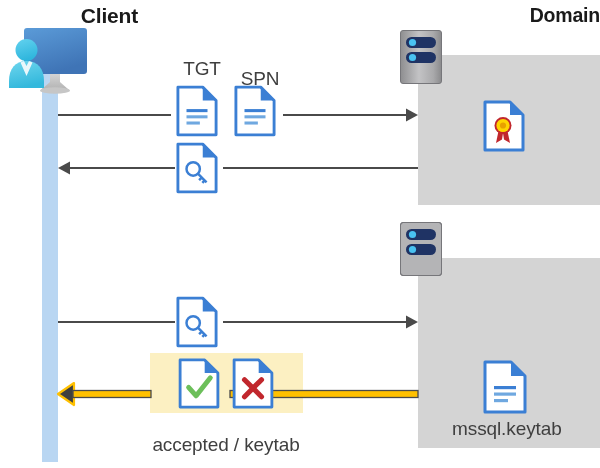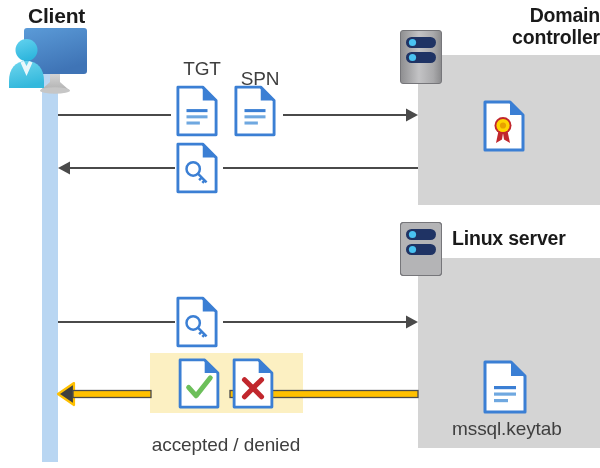--- a/index.html
+++ b/index.html
@@ -1,19 +1,19 @@
 <!DOCTYPE html>
 <html><head>
 <meta charset="utf-8">
 <style>
   html,body{margin:0;padding:0;background:#ffffff;}
   body{width:600px;height:468px;overflow:hidden;font-family:"Liberation Sans",sans-serif;}
   #stage{position:relative;width:600px;height:468px;background:#ffffff;}
 
-  .abs{position:absolute;}
+  .abs{position:absolute;text-align:right;}
 
   
   .ttl{font-weight:bold;color:#1a1a1a;line-height:1.12;}
   .ttl-client{font-size:21px;letter-spacing:-0.2px;}
   .ttl-dc{font-size:19.5px;text-align:right;letter-spacing:-0.2px;}
   .ttl-linux{font-size:19.5px;letter-spacing:-0.2px;}
   .lbl-doc{font-size:19px;color:#3f3f3f;font-weight:400;letter-spacing:-0.2px;}
   .lbl-plain{font-size:19px;color:#3f3f3f;font-weight:400;letter-spacing:-0.1px;}
 
   
@@ -29,21 +29,20 @@
 </style>
 </head>
 <body>
 
 <div id="stage">
 
   <div class="abs panel" style="left:418px;top:55px;width:182px;height:150px;"></div>
 
   <div class="abs ttl ttl-dc" style="left:452px;top:5px;width:148px;">
     <span>Domain</span><br>
-    <span>controller</span>
   </div>
 
   <div class="abs" style="left:400px;top:30px;">
     <svg width="42" height="54" viewBox="0 0 42 54" aria-hidden="true">
       <defs>
         <linearGradient id="rackg1" x1="0" y1="0" x2="1" y2="0">
           <stop offset="0" stop-color="#8e8e90"></stop>
             <stop offset="0.45" stop-color="#c3c3c5"></stop>
           <stop offset="0.8" stop-color="#a9a9ab"></stop>
             <stop offset="1" stop-color="#8a8a8c"></stop>
@@ -64,21 +63,20 @@
       <circle cx="20" cy="25.5" r="8.5" fill="#c1272d"></circle>
       <circle cx="20" cy="25.5" r="6.6" fill="#ffd400"></circle>
       <circle cx="20" cy="25.5" r="3.1" fill="#e8a000"></circle>
       <path d="M15.5 31 L13 43 L19 39.5 L20 33 Z" fill="#c1272d"></path>
       <path d="M24.5 31 L27 43 L21 39.5 L20 33 Z" fill="#c1272d"></path>
     </svg>
   </div>
 
   <div class="abs panel" style="left:418px;top:258px;width:182px;height:190px;"></div>
 
-  <div class="abs ttl ttl-linux" style="left:452px;top:228px;width:148px;">Linux server</div>
 
   <div class="abs" style="left:400px;top:222px;">
     <svg width="42" height="54" viewBox="0 0 42 54" aria-hidden="true">
       <rect x="0.5" y="0.5" width="41" height="53" rx="2.5" fill="url(#rackg1)" stroke="#76767a" stroke-width="1" style="fill:#b4b4b6"></rect>
       <rect x="0.5" y="0.5" width="41" height="53" rx="2.5" fill="none" stroke="#76767a" stroke-width="1"></rect>
       <rect x="6" y="7" width="30" height="11" rx="5.5" fill="#1f3364"></rect>
       <circle cx="12.5" cy="12.5" r="3.6" fill="#49c2f1"></circle>
       <rect x="6" y="22" width="30" height="11" rx="5.5" fill="#1f3364"></rect>
       <circle cx="12.5" cy="27.5" r="3.6" fill="#49c2f1"></circle>
     </svg>
@@ -233,15 +231,15 @@
     <svg width="42" height="51" viewBox="0 0 44 54" aria-hidden="true">
       <path d="M2 2 H28 L42 16 V52 H2 Z" fill="#ffffff" stroke="#3b7fd4" stroke-width="3" stroke-linejoin="round"></path>
       <path d="M28 2 L42 16 H28 Z" fill="#3b7fd4"></path>
       <g stroke="#c1272d" stroke-width="5.4" stroke-linecap="round">
         <path d="M13 23 L31 41"></path>
         <path d="M31 23 L13 41"></path>
       </g>
     </svg>
   </div>
 
-  <div class="abs lbl-plain" style="left:126px;top:434px;width:200px;text-align:center;">accepted / denied</div>
+  <div class="abs lbl-plain" style="left:126px;top:434px;width:200px;text-align:center;">accepted / keytab</div>
 
 </div>
 
 </body></html>

